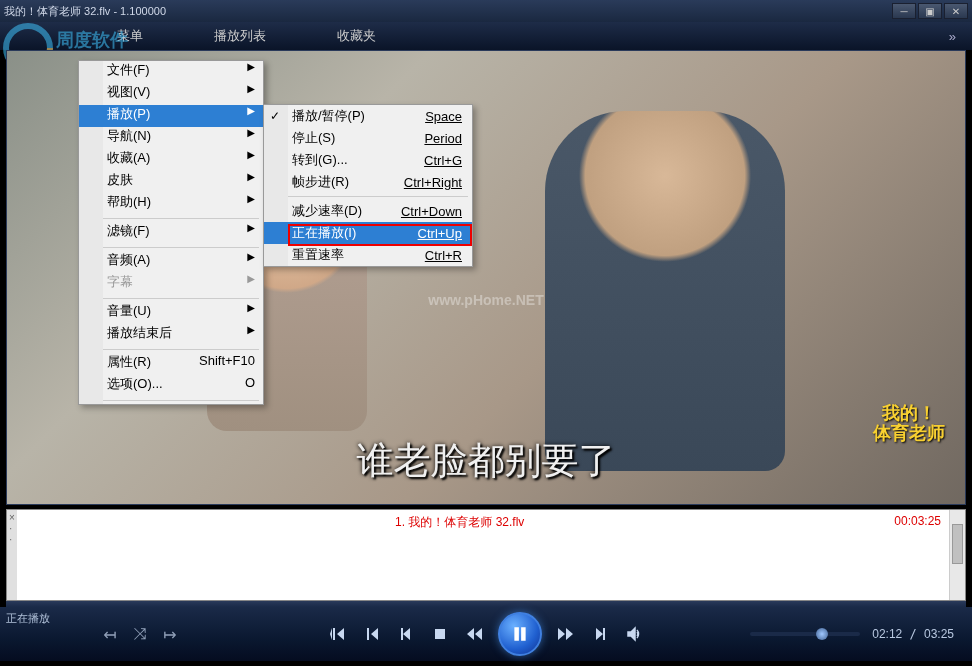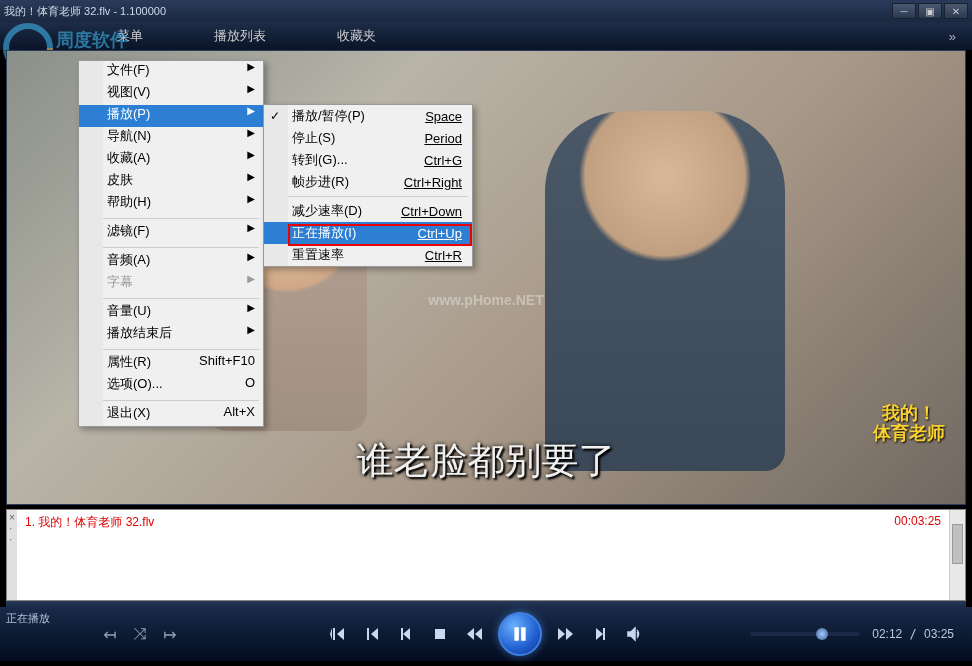--- a/index.html
+++ b/index.html
@@ -36,21 +36,21 @@
 .submenu { position: absolute; left: 263px; top: 104px; width: 210px; background: #f0f0f0; border: 1px solid #999; box-shadow: 3px 3px 6px rgba(0,0,0,0.3); font-size: 13px; z-index: 101; }
 .sm-item { height: 22px; display: flex; align-items: center; padding: 0 8px 0 28px; cursor: pointer; position: relative; color: #000; }
 .sm-item.highlighted { background: #2d7fd3; color: #fff; }
 .sm-shortcut { position: absolute; right: 10px; color: #000; text-decoration: underline; }
 .sm-item.highlighted .sm-shortcut { color: #fff; }
 .sm-check { position: absolute; left: 6px; font-size: 12px; }
 .red-box { position: absolute; border: 2px solid #e00; pointer-events: none; }
 
 .playlist-panel { margin: 4px 6px 0; height: 92px; display: flex; border: 1px solid #888; background: #fff; position: relative; }
 .pl-close { width: 10px; background: #e0e0e0; display: flex; flex-direction: column; align-items: center; color: #666; font-size: 10px; padding-top: 2px; cursor: pointer; }
-.pl-body { flex: 1; padding: 4px 8px; }
+.pl-body { flex: 1; padding: 4px 8px; text-align: center; }
 .pl-row { display: flex; font-size: 12px; color: #d00; }
 .pl-name { flex: 1; }
 .pl-dur { }
 .pl-scroll { width: 16px; background: #e8e8e8; border-left: 1px solid #ccc; position: relative; }
 .pl-thumb { position: absolute; left: 2px; right: 2px; top: 14px; height: 40px; background: #c0c0c0; border: 1px solid #999; }
 
 .splitter { height: 6px; margin: 0 6px; background: linear-gradient(#2a3a5a,#1a2a48); cursor: ns-resize; }
 
 .controls-bar { height: 54px; background: linear-gradient(#1a2a48, #0a1830 60%, #050c20); position: relative; display: flex; align-items: center; }
 .status-text { position: absolute; left: 6px; top: 4px; color: #b0c0d8; font-size: 11px; }
@@ -162,24 +162,20 @@
   <div class="dm-sep"></div>
   <div class="dm-item">
       <span>属性(R)</span>
       <span class="dm-shortcut">Shift+F10</span>
     </div>
   <div class="dm-item">
       <span>选项(O)...</span>
       <span class="dm-shortcut">O</span>
     </div>
   <div class="dm-sep"></div>
-  <div class="dm-item">
-      <span>退出(X)</span>
-      <span class="dm-shortcut">Alt+X</span>
-    </div>
 </div>
 
 <div class="submenu">
   <div class="dm-gutter"></div>
   <div class="sm-item">
       <span class="sm-check">✓</span>
       <span>播放/暂停(P)</span>
       <span class="sm-shortcut">Space</span>
     </div>
   <div class="sm-item">

